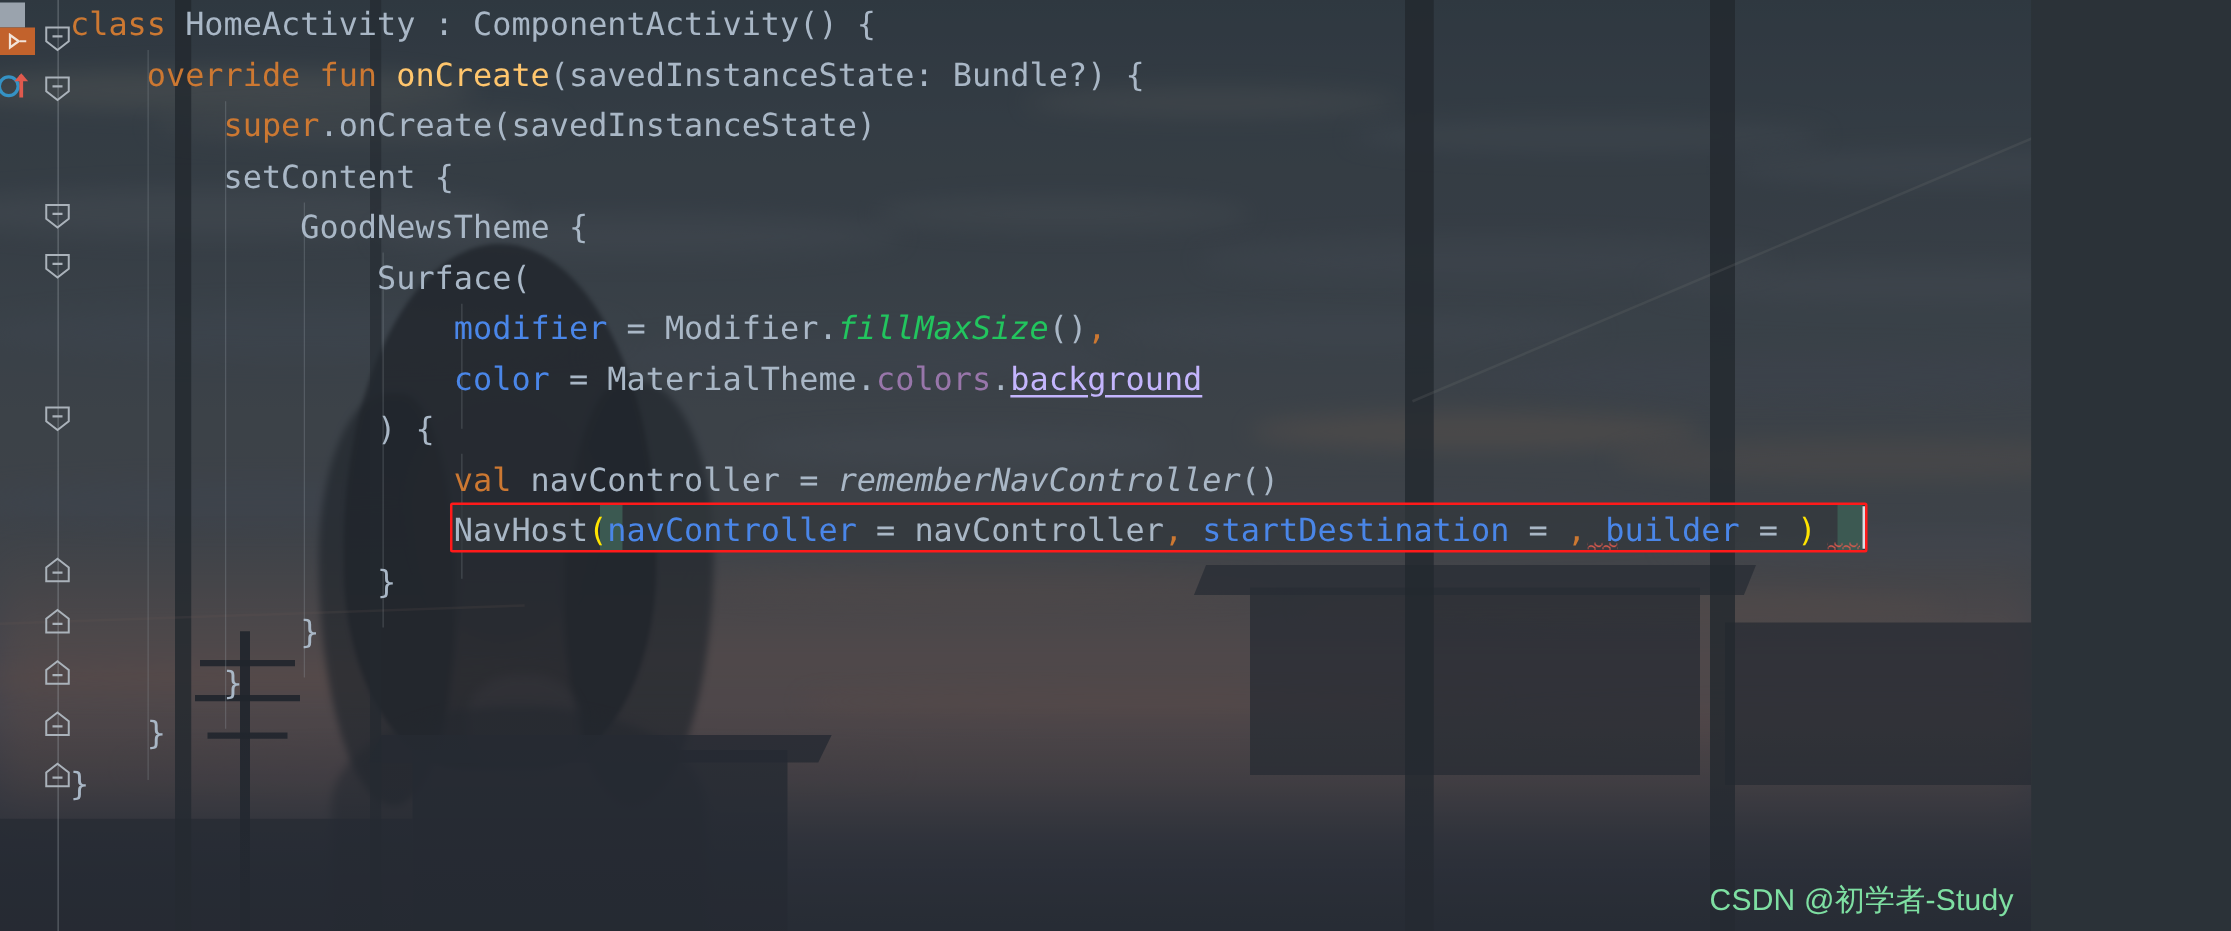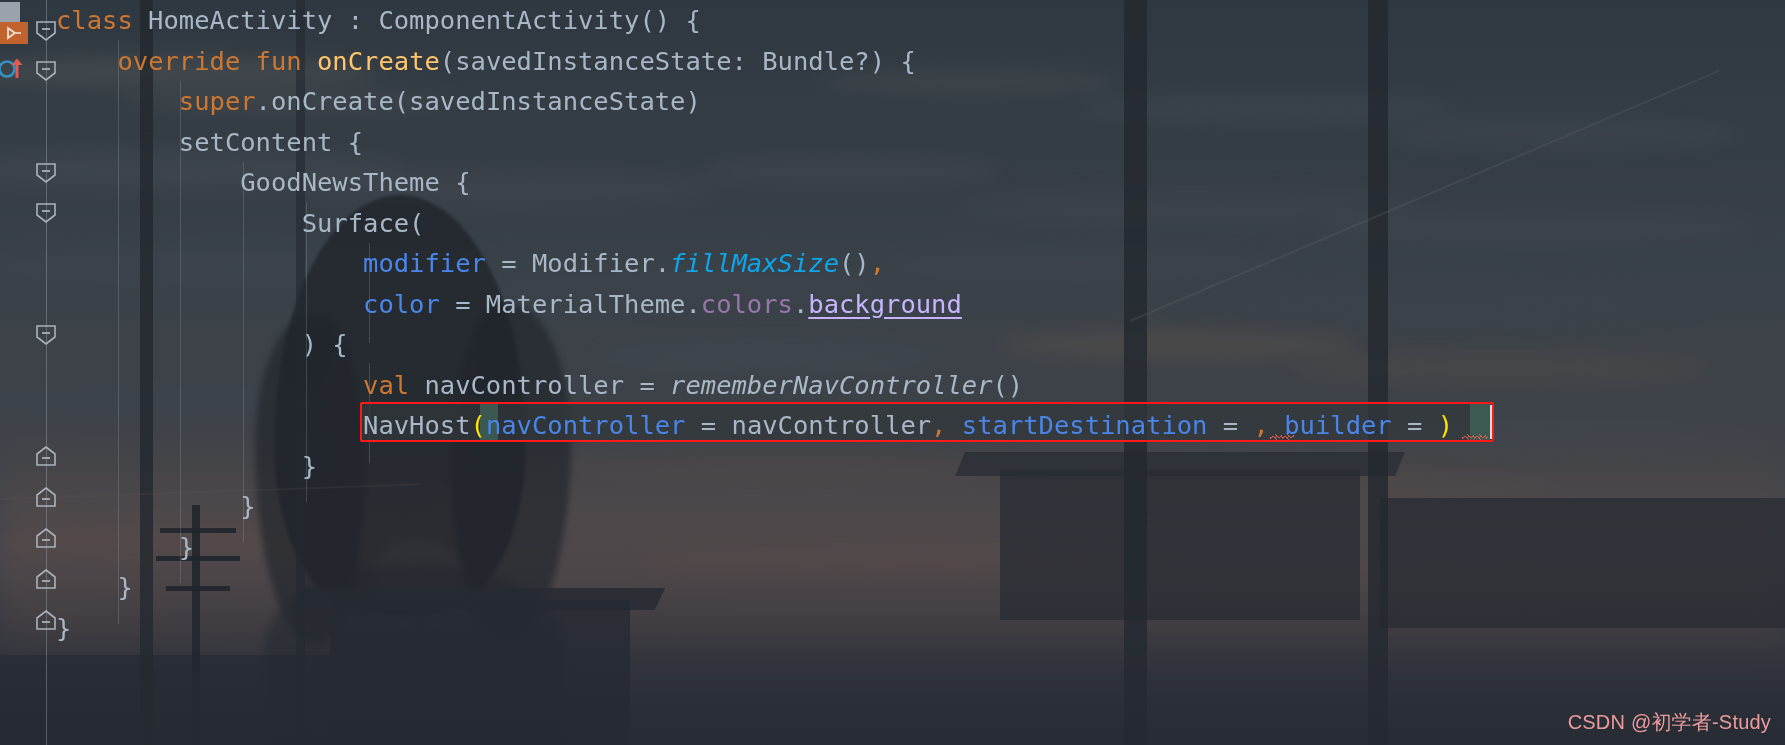--- a/index.html
+++ b/index.html
@@ -5,21 +5,21 @@
   * { box-sizing: border-box; margin: 0; padding: 0; }
   html, body {
     width: 1785px; height: 745px;
     overflow: hidden;
     background: #2b3238;
     font-family: "DejaVu Sans Mono", "Liberation Mono", monospace;
   }
 
   #editor {
     position: relative;
-    width: 1785px; height: 745px;
+    width: 1625px; height: 745px;
     overflow: hidden;
   }
 
   
   #wallpaper {
     position: absolute; inset: 0;
     overflow: hidden;
     background:
       
       linear-gradient(to bottom,
@@ -192,21 +192,21 @@
     white-space: pre;
   }
 
   
   .kw      { color: #cc7832; }            
   .fn      { color: #ffc66d; }            
   .plain   { color: #a9b7c6; }            
   .param   { color: #4a86e8; }            
   .prop    { color: #9876aa; }            
   .propu   { color: #c4b5fd; text-decoration: underline; text-underline-offset: 4px; }
-  .italicf { color: #0ea5e9; font-style: italic; }
+  .italicf { color: #22c55e; font-style: italic; }
   .italicp { color: #a9b7c6; font-style: italic; }
   .comma   { color: #cc7832; }
   .brace   { color: #a9b7c6; }
 
   
   .indent-guide {
     position: absolute;
     width: 1px;
     background: rgba(160,170,180,0.25);
     z-index: 7;
@@ -254,23 +254,23 @@
       radial-gradient(circle at 9px 0px, transparent 2.6px, #e05a4e 2.7px, #e05a4e 3.6px, transparent 3.7px);
     background-size: 12px 6px;
     background-repeat: repeat-x;
   }
 
   
   #watermark {
     position: absolute;
     right: 14px; bottom: 9px;
     z-index: 12;
-    color: #fca5a5;
+    color: #86efac;
     font-family: "Liberation Sans", sans-serif;
-    font-size: 20px;
+    font-size: 24px;
     letter-spacing: 0.2px;
     opacity: 0.92;
   }
 </style>
 </head>
 <body>
 
 <div id="editor">
 
   <div id="wallpaper">

